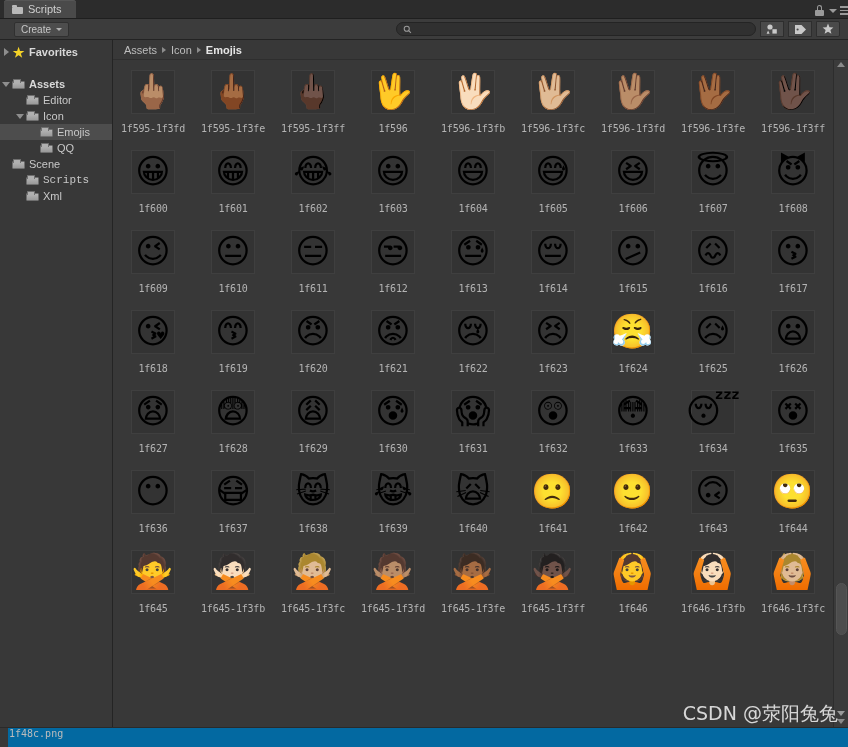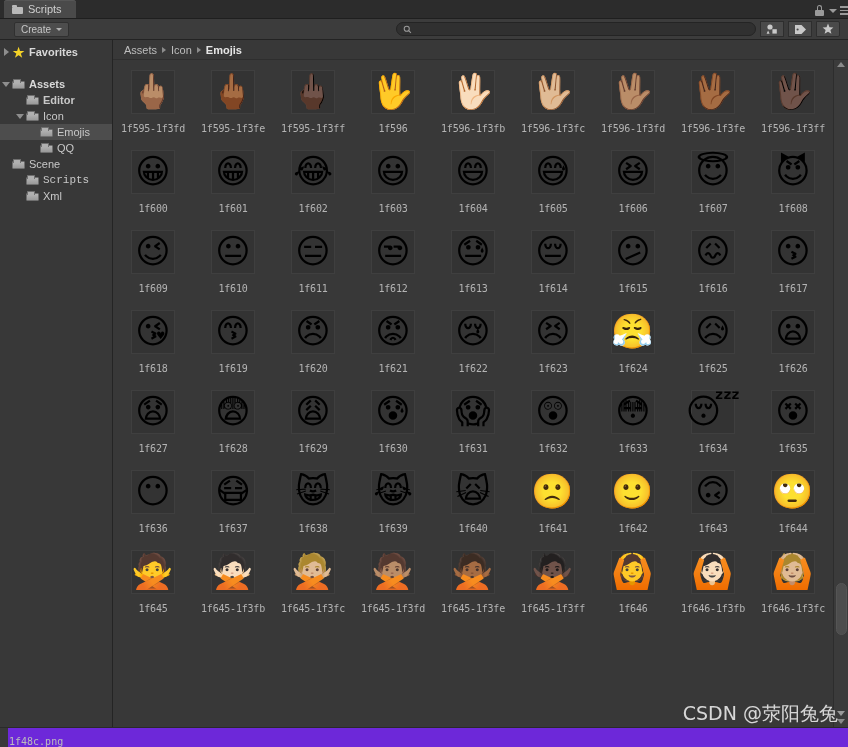--- a/index.html
+++ b/index.html
@@ -268,24 +268,24 @@
   .vscroll .track{ flex:1 1 auto; width:11px; position:relative; }
   .vscroll .thumbbar{
     position:absolute; left:0; width:11px; height:52px; bottom:90px;
     background:#4d4d4d; border-radius:6px; border:1px solid #555;
   }
 
   
   .statusbar {
     height: 20px;
     flex: 0 0 20px;
-    background: #6d28d9;
+    background: #0369a1;
     border-top: 1px solid #2a2a2a;
     display: flex;
-    align-items: flex-end;
+    align-items: flex-start;
     padding-left: 9px;
     color: #bcbcbc;
     font-size: 10px;
     font-family: "DejaVu Sans Mono", monospace;
     position: relative;
   }
   .status-left-gutter{
     position:absolute; left:0; top:0; bottom:0; width:8px; background:#383838;
   }
 
@@ -385,21 +385,21 @@
           </div>
           <div class="tree-row bold" style="padding-left: 0px;">
             <span class="twisty">
               <span class="t-down"></span>
             </span>
             <span class="folder-ico">
               <i></i>
             </span>
             <span>Assets</span>
           </div>
-          <div class="tree-row" style="padding-left: 14px; font-weight: bold;">
+          <div class="tree-row" style="padding-left: 14px;">
             <span class="twisty"></span>
             <span class="folder-ico">
               <i></i>
             </span>
             <span>Editor</span>
           </div>
           <div class="tree-row" style="padding-left: 14px;">
             <span class="twisty">
               <span class="t-down"></span>
             </span>

